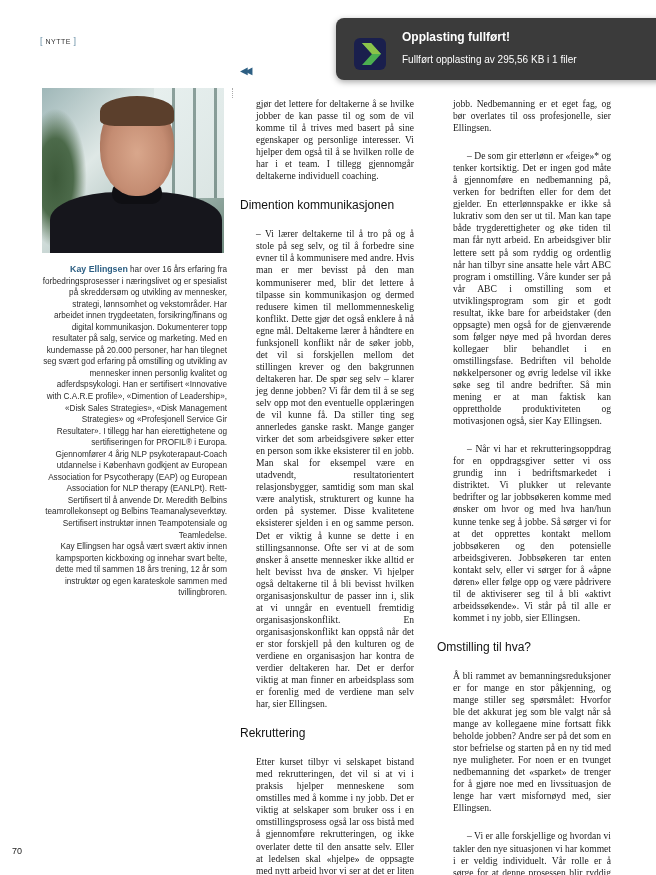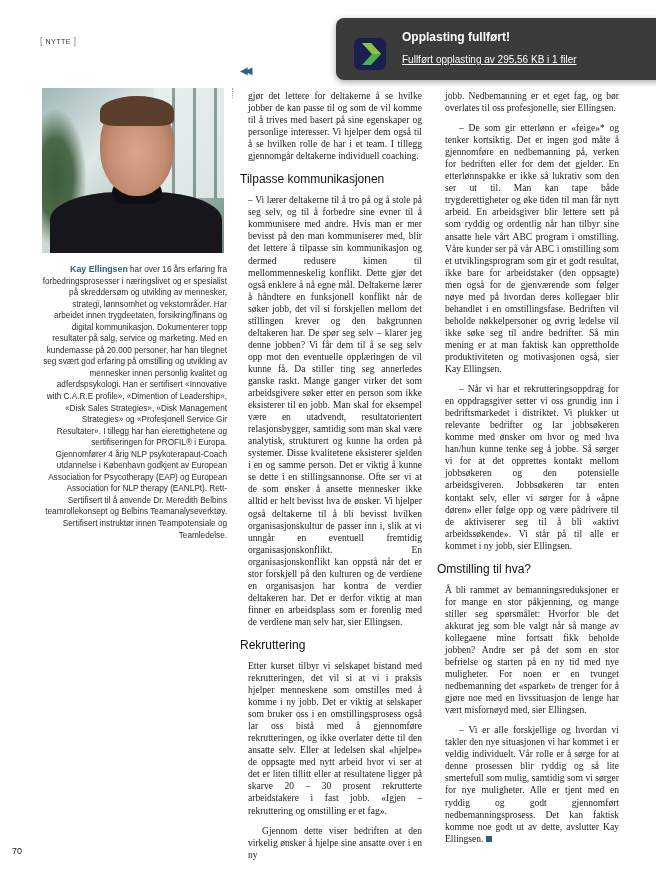--- a/index.html
+++ b/index.html
@@ -52,21 +52,21 @@
       color: #2b2b2b; text-align: left;
     }
     .bio p { margin: 0; text-align: right; }
     .bio p.indent { text-indent: 14px; }
     .bio .name { color: #2d5f83; font-weight: bold; font-size: 8.8px; }
     .col {
       position: absolute; width: 190px;
       font-family: "Liberation Serif", serif; font-size: 9.55px; line-height: 12.05px;
       color: #1a1a1a; text-align: justify; hyphens: auto;
     }
-    .col p { margin: 8px; }
+    .col p { margin: 16px; }
     .col p.indent { text-indent: 14px; }
     .col h2 {
       font-family: "Liberation Sans", sans-serif; font-weight: normal;
       font-size: 12px; line-height: 14px; margin: 10px 0 0 0; color: #111;
     }
     .col1 { left: 240px; top: 82px; }
     .col2 { left: 437px; top: 82px; }
     .rewind {
       position: absolute; left: 240px; top: 66px; width: 22px; height: 10px;
       color: #2d5f83; font-size: 10px; line-height: 10px; letter-spacing: -3px;
@@ -89,21 +89,21 @@
     }
     .toast .logo {
       position: absolute; left: 18px; top: 20px; width: 32px; height: 32px;
       background: #1a1f4d; border-radius: 6px; overflow: hidden;
     }
     .toast .logo svg { position: absolute; left: 0; top: 0; }
     .toast .title {
       position: absolute; left: 66px; top: 12px; font-size: 12px; font-weight: bold;
     }
     .toast .msg {
-      position: absolute; left: 66px; top: 36px; font-size: 10px; text-decoration: underline;
+      position: absolute; left: 66px; top: 36px; font-size: 10px;
     }
   </style>
 </head>
 <body>
 
 <div class="section-tag">
   <span class="br">[</span>
   <span>NYTTE</span>
   <span class="br">]</span>
 </div>
@@ -112,28 +112,29 @@
   <div class="window"></div>
   <div class="plant"></div>
   <div class="body"></div>
   <div class="neck"></div>
   <div class="head"></div>
   <div class="hair"></div>
 </div>
 
 <div class="bio">
   <p><span class="name">Kay Ellingsen</span><span> har over 16 års erfaring fra forbedringsprosesser i næringslivet og er spesialist på skreddersøm og utvikling av mennesker, strategi, lønnsomhet og vekstområder. Har arbeidet innen trygdeetaten, forsikring/finans og digital kommunikasjon. Dokumenterer topp resultater på salg, service og marketing. Med en kundemasse på 20.000 personer, har han tilegnet seg svært god erfaring på omstilling og utvikling av mennesker innen personlig kvalitet og adferdspsykologi. Han er sertifisert «Innovative with C.A.R.E profile», «Dimention of Leadership», «Disk Sales Strategies», «Disk Management Strategies» og «Profesjonell Service Gir Resultater». I tillegg har han eierettighetene og sertifiseringen for PROFIL® i Europa. Gjennomfører 4 årig NLP psykoterapaut-Coach utdannelse i København godkjent av European Association for Psycotherapy (EAP) og European Association for NLP therapy (EANLPt). Rett-Sertifisert til å anvende Dr. Meredith Belbins teamrollekonsept og Belbins Teamanalyseverktøy. Sertifisert instruktør innen Teampotensiale og Teamledelse.</span></p>
+  <p class="indent">Kay Ellingsen har også vært svært aktiv innen kampsporten kickboxing og innehar svart belte, dette med til sammen 18 års trening, 12 år som instruktør og egen karateskole sammen med tvillingbroren.</p>
 </div>
 
 <div class="rewind">◀◀</div>
 <div class="divider"></div>
 
 <div class="col col1">
   <p>gjør det lettere for deltakerne å se hvilke jobber de kan passe til og som de vil komme til å trives med basert på sine egenskaper og personlige interesser. Vi hjelper dem også til å se hvilken rolle de har i et team. I tillegg gjennomgår deltakerne individuell coaching.</p>
-  <h2>Tilpasse kommunikasjonen</h2>
+  <h2>Dimention kommunikasjonen</h2>
   <p>– Vi lærer deltakerne til å tro på og å stole på seg selv, og til å forbedre sine evner til å kommunisere med andre. Hvis man er mer bevisst på den man kommuniserer med, blir det lettere å tilpasse sin kommunikasjon og dermed redusere kimen til mellommenneskelig konflikt. Dette gjør det også enklere å nå egne mål. Deltakerne lærer å håndtere en funksjonell konflikt når de søker jobb, det vil si forskjellen mellom det stillingen krever og den bakgrunnen deltakeren har. De spør seg selv – klarer jeg denne jobben? Vi får dem til å se seg selv opp mot den eventuelle opplæringen de vil kunne få. Da stiller ting seg annerledes ganske raskt. Mange ganger virker det som arbeidsgivere søker etter en person som ikke eksisterer til en jobb. Man skal for eksempel være en utadvendt, resultatorientert relasjonsbygger, samtidig som man skal være analytisk, strukturert og kunne ha orden på systemer. Disse kvalitetene eksisterer sjelden i en og samme person. Det er viktig å kunne se dette i en stillingsannonse. Ofte ser vi at de som ønsker å ansette mennesker ikke alltid er helt bevisst hva de ønsker. Vi hjelper også deltakerne til å bli bevisst hvilken organisasjonskultur de passer inn i, slik at vi unngår en eventuell fremtidig organisasjonskonflikt. En organisasjonskonflikt kan oppstå når det er stor forskjell på den kulturen og de verdiene en organisasjon har kontra de verdier deltakeren har. Det er derfor viktig at man finner en arbeidsplass som er forenlig med de verdiene man selv har, sier Ellingsen.</p>
   <h2>Rekruttering</h2>
   <p>Etter kurset tilbyr vi selskapet bistand med rekrutteringen, det vil si at vi i praksis hjelper menneskene som omstilles med å komme i ny jobb. Det er viktig at selskaper som bruker oss i en omstillingsprosess også lar oss bistå med å gjennomføre rekrutteringen, og ikke overlater dette til den ansatte selv. Eller at ledelsen skal «hjelpe» de oppsagte med nytt arbeid hvor vi ser at det er liten tillitt eller at resultatene ligger på skarve 20 – 30 prosent rekrutterte arbeidstakere i fast jobb. «Igjen – rekruttering og omstilling er et fag».</p>
   <p class="indent">Gjennom dette viser bedriften at den virkelig ønsker å hjelpe sine ansatte over i en ny</p>
 </div>
 
 <div class="col col2">
   <p>jobb. Nedbemanning er et eget fag, og bør overlates til oss profesjonelle, sier Ellingsen.</p>
   <p class="indent">– De som gir etterlønn er «feige»* og tenker kortsiktig. Det er ingen god måte å gjennomføre en nedbemanning på, verken for bedriften eller for dem det gjelder. En etterlønnspakke er ikke så lukrativ som den ser ut til. Man kan tape både trygderettigheter og øke tiden til man får nytt arbeid. En arbeidsgiver blir lettere sett på som ryddig og ordentlig når han tilbyr sine ansatte hele vårt ABC program i omstilling. Våre kunder ser på vår ABC i omstilling som et utviklingsprogram som gir et godt resultat, ikke bare for arbeidstaker (den oppsagte) men også for de gjenværende som følger nøye med på hvordan deres kollegaer blir behandlet i en omstillingsfase. Bedriften vil beholde nøkkelpersoner og øvrig ledelse vil ikke søke seg til andre bedrifter. Så min mening er at man faktisk kan opprettholde produktiviteten og motivasjonen også, sier Kay Ellingsen.</p>
   <p class="indent">– Når vi har et rekrutteringsoppdrag for en oppdragsgiver setter vi oss grundig inn i bedriftsmarkedet i distriktet. Vi plukker ut relevante bedrifter og lar jobbsøkeren komme med ønsker om hvor og med hva han/hun kunne tenke seg å jobbe. Så sørger vi for at det opprettes kontakt mellom jobbsøkeren og den potensielle arbeidsgiveren. Jobbsøkeren tar enten kontakt selv, eller vi sørger for å «åpne døren» eller følge opp og være pådrivere til de aktiviserer seg til å bli «aktivt arbeidssøkende». Vi står på til alle er kommet i ny jobb, sier Ellingsen.</p>

